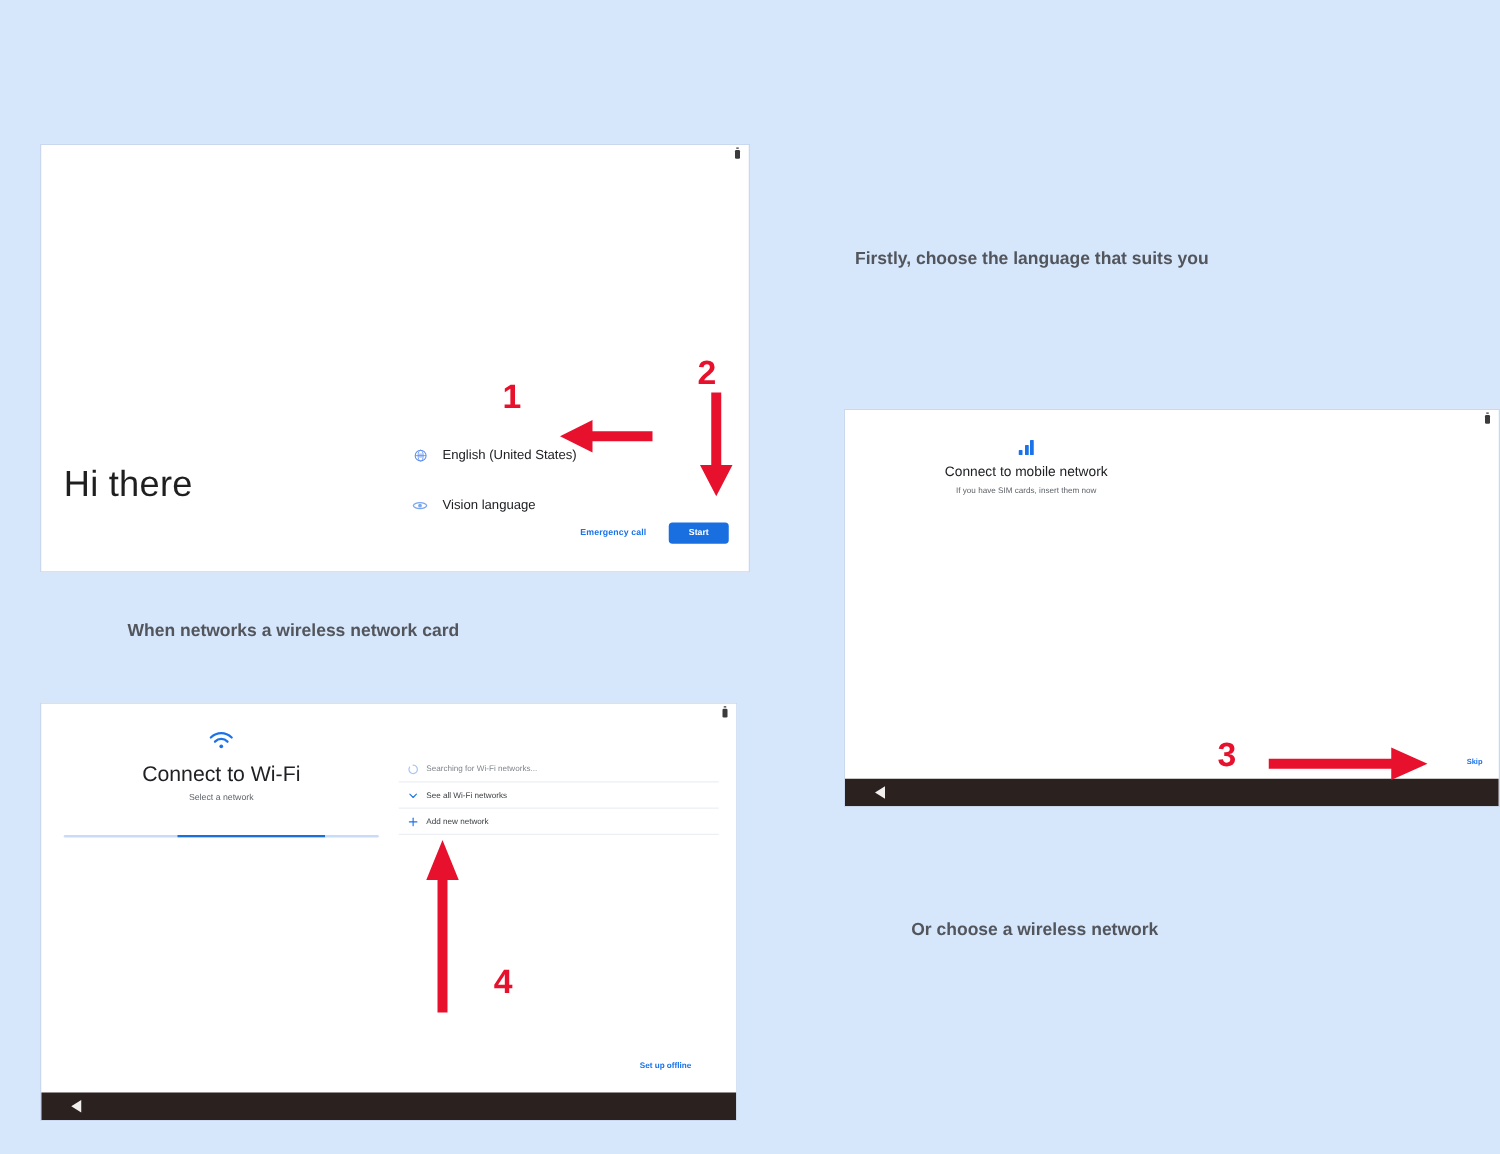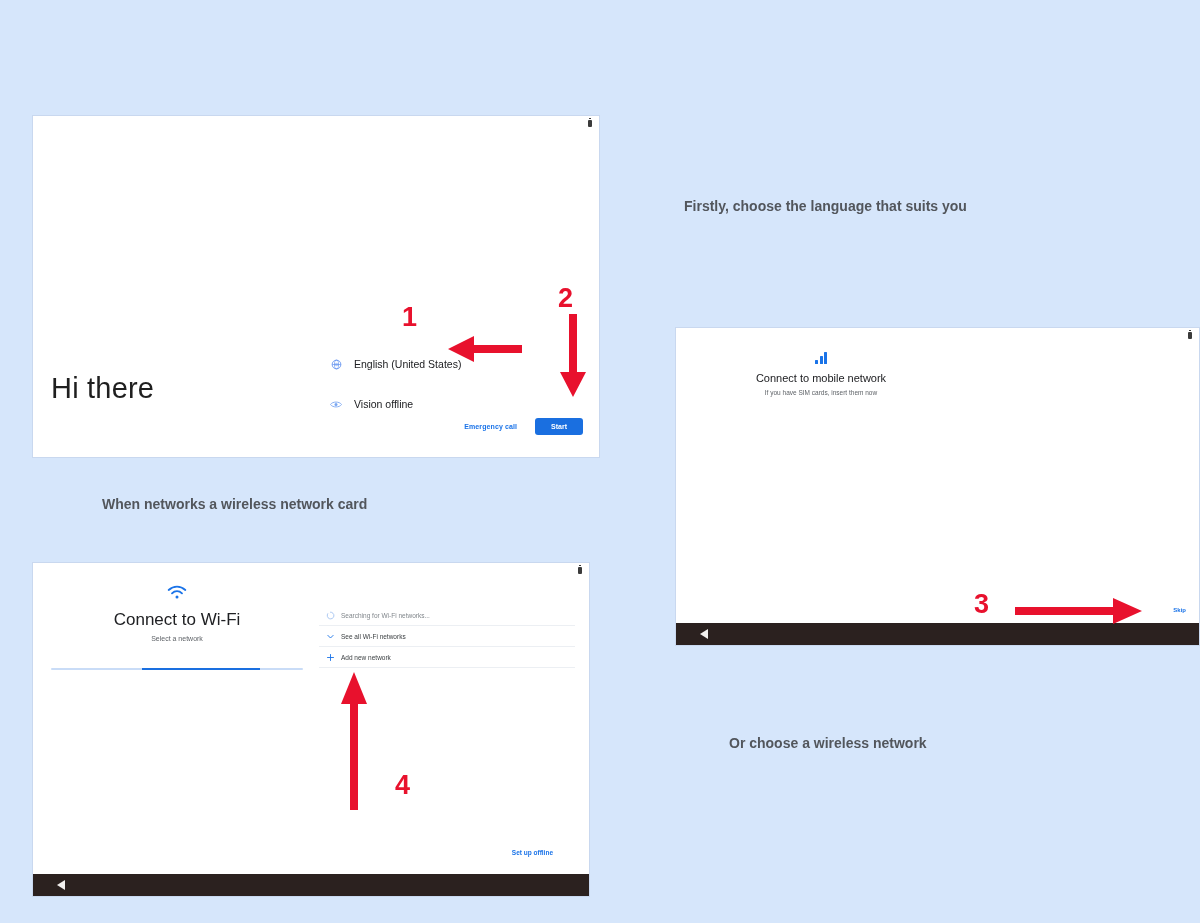--- a/index.html
+++ b/index.html
@@ -164,21 +164,21 @@
         </span>
         <span class="opt-label">English (United States)</span>
       </div>
       <div class="opt-row">
         <span class="opt-icon">
           <svg width="12" height="9" viewBox="0 0 24 16">
             <path d="M1 8 C5 1.5 19 1.5 23 8 C19 14.5 5 14.5 1 8 Z" fill="none" stroke="#7aa7f2" stroke-width="1.8"></path>
             <circle cx="12" cy="8" r="3" fill="#7aa7f2"></circle>
           </svg>
         </span>
-        <span class="opt-label">Vision offline</span>
+        <span class="opt-label">Vision language</span>
       </div>
     </div>
 
     <div class="welcome-actions">
       <span class="link-blue">Emergency call</span>
       <button class="btn-start">Start</button>
     </div>
   </div>
 
   <div class="device" id="device-mobile">

